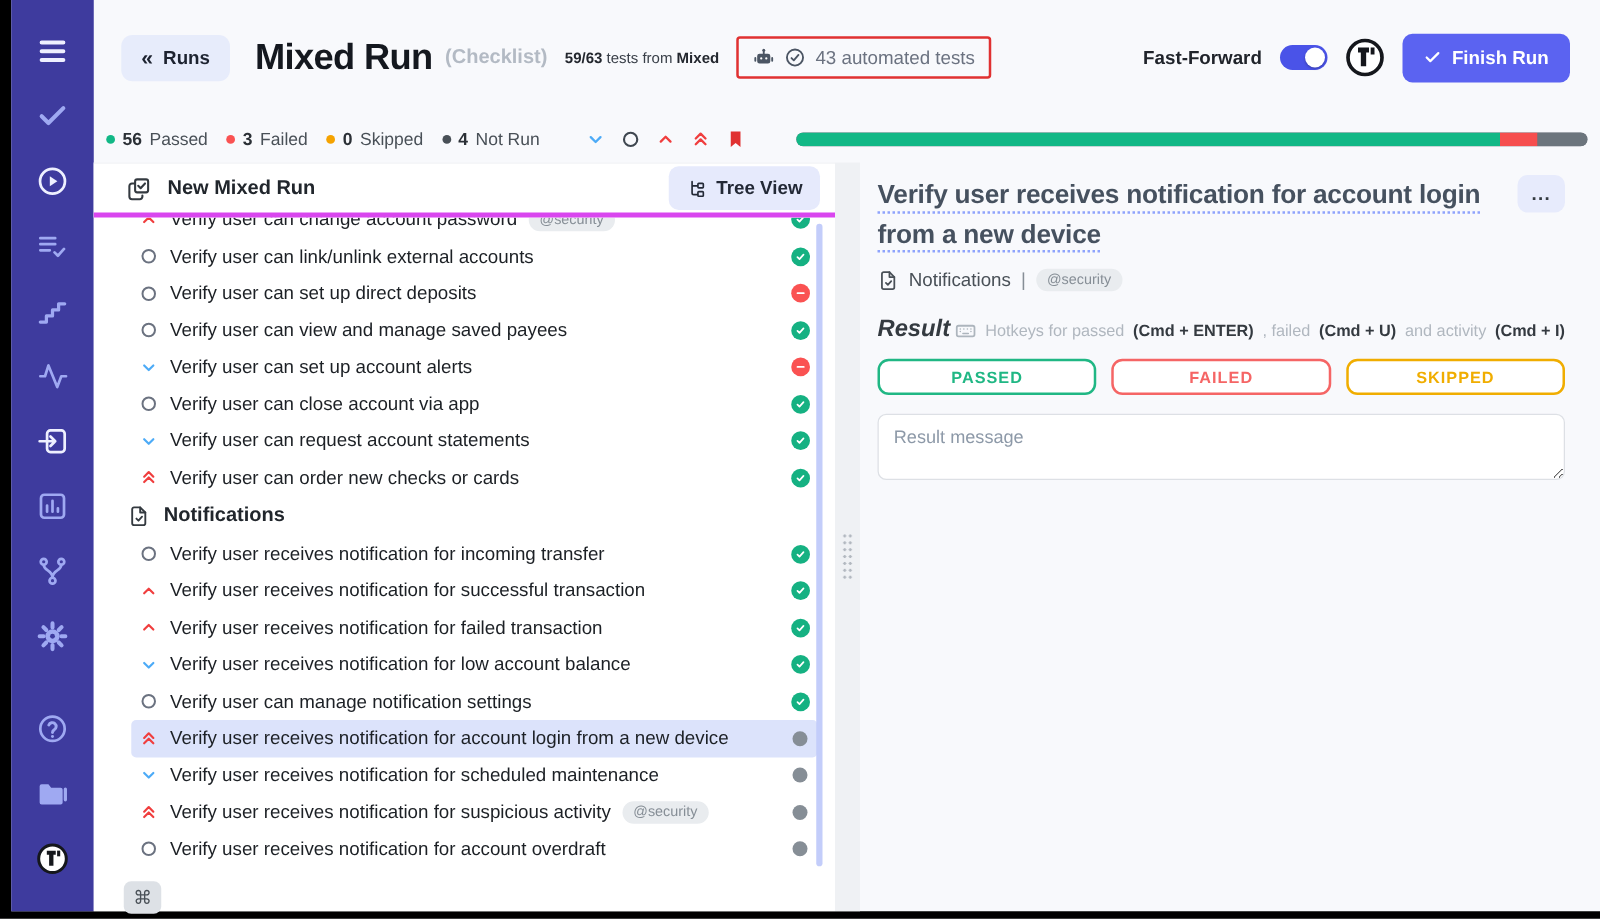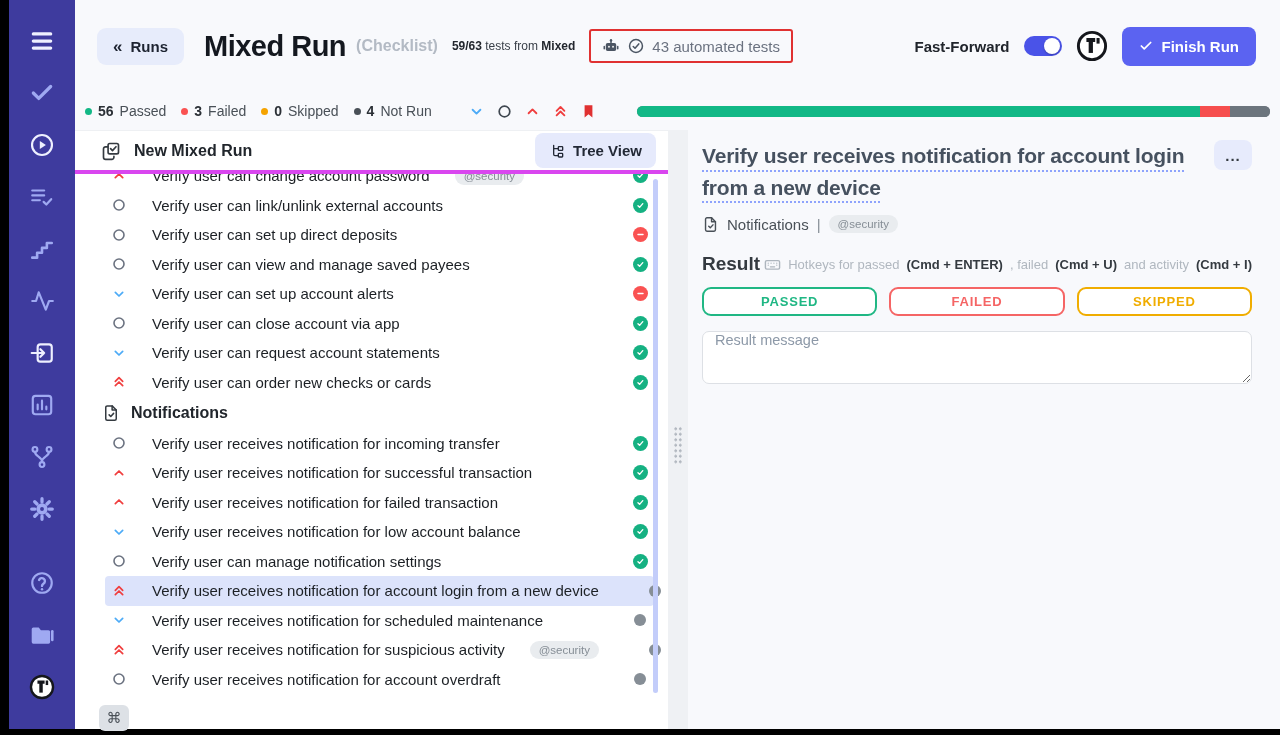--- a/index.html
+++ b/index.html
@@ -52,21 +52,21 @@
   
   .content { flex:1; display:flex; min-height:0; }
   .list-panel { width:593px; flex:0 0 593px; background:#fff; border-top:1px solid #eef0f3; position:relative; display:flex; flex-direction:column; }
   .list-header { height:43px; display:flex; align-items:center; padding:0 12px 0 26px; gap:13px; border-bottom:4px solid #d946ef; background:#fff; z-index:2; }
   .list-header .icon { width:20px; height:20px; color:#343a40; }
   .list-title { font-size:16px; font-weight:700; color:#21262c; flex:1; }
   .tree-btn { display:flex; align-items:center; gap:8px; background:#e6eafc; border:none; border-radius:8px; padding:9px 14px; font-family:inherit; font-size:15px; font-weight:600; color:#232936; cursor:pointer; }
   .tree-btn .icon { width:16px; height:16px; color:#232936; }
 
   .rows { height:533px; overflow:hidden; padding-top:1px; }
-  .row { display:flex; align-items:center; height:29.5px; margin:0 14px 0 30px; padding:0 6px; gap:25px; border-radius:4px; cursor:pointer; }
+  .row { display:flex; align-items:center; height:29.5px; margin:0 14px 0 30px; padding:0 6px; gap:9px; border-radius:4px; cursor:pointer; }
   .row.clipped { margin-top:-14px; }
   .row.selected { background:#dce3fb; }
   .row .pri { width:16px; height:16px; flex:0 0 16px; }
   .row .pri.normal { color:#6b7280; }
   .row .pri.low { color:#4dabf7; }
   .row .pri.high, .row .pri.highest { color:#f03e3e; }
   .row-title { font-size:15px; color:#1c2025; white-space:nowrap; }
   .tag-pill { background:#e9ecef; color:#868e96; font-size:11.5px; padding:3px 9px; border-radius:10px; white-space:nowrap; }
   .row .flex { flex:1; }
   .st-badge { width:15px; height:15px; border-radius:50%; display:flex; align-items:center; justify-content:center; flex:0 0 15px; }
@@ -89,27 +89,27 @@
   .detail-panel { flex:1; padding:10px 28px 0 14px; min-width:0; }
   .detail-head { display:flex; align-items:flex-start; gap:16px; }
   .detail-title { flex:1; font-size:21px; font-weight:700; color:#46515f; line-height:1.5; letter-spacing:-.2px; max-width:505px;
     text-decoration-line:underline; text-decoration-style:dotted; text-decoration-color:#8ea3fc; text-decoration-thickness:2px; text-underline-offset:7px; }
   .more-btn { width:38px; height:30px; background:#e7ebfc; border:none; border-radius:8px; font-size:15px; font-weight:800; color:#343a40; cursor:pointer; letter-spacing:1px; flex:0 0 auto; }
   .meta-row { display:flex; align-items:center; gap:8px; margin-top:12px; }
   .meta-row .icon { width:17px; height:17px; color:#495057; }
   .meta-suite { font-size:15px; color:#495057; }
   .meta-sep { color:#868e96; font-size:15px; }
   .result-row { display:flex; align-items:center; margin-top:20px; }
-  .result-heading { font-size:19px; font-weight:800; color:#343a40; }
+  .result-heading { font-size:19px; font-weight:800; color:#343a40;font-style:italic; }
   .hotkeys { margin-left:auto; display:flex; align-items:center; gap:7px; font-size:13px; color:#b0b7bf; white-space:nowrap; }
   .hotkeys .icon { width:17px; height:17px; color:#adb5bd; }
   .hotkeys b { color:#343a40; font-weight:700; }
   .result-buttons { display:flex; gap:12px; margin-top:12px; }
   .result-btn { flex:1; height:29px; background:#fff; border:2px solid; border-radius:9px; font-family:inherit; font-size:13px; font-weight:700; letter-spacing:.8px; cursor:pointer; }
-  .msg-area { margin-top:15px; width:100%; height:53px; border:1px solid #dde0e5; border-radius:7px; padding:0 12px; font-family:inherit; font-size:14.5px; color:#343a40; resize:both; background:#fff; }
+  .msg-area { margin-top:15px; width:100%; height:53px; border:1px solid #dde0e5; border-radius:7px; padding:10px 12px; font-family:inherit; font-size:14.5px; color:#343a40; resize:both; background:#fff; }
   .msg-area::placeholder { color:#8d99a8; }
 </style>
 </head>
 <body>
 
 <div class="app">
 
   <aside class="sidebar" id="sidebar">
       <button class="side-btn bright">
         <span class="icon ">

